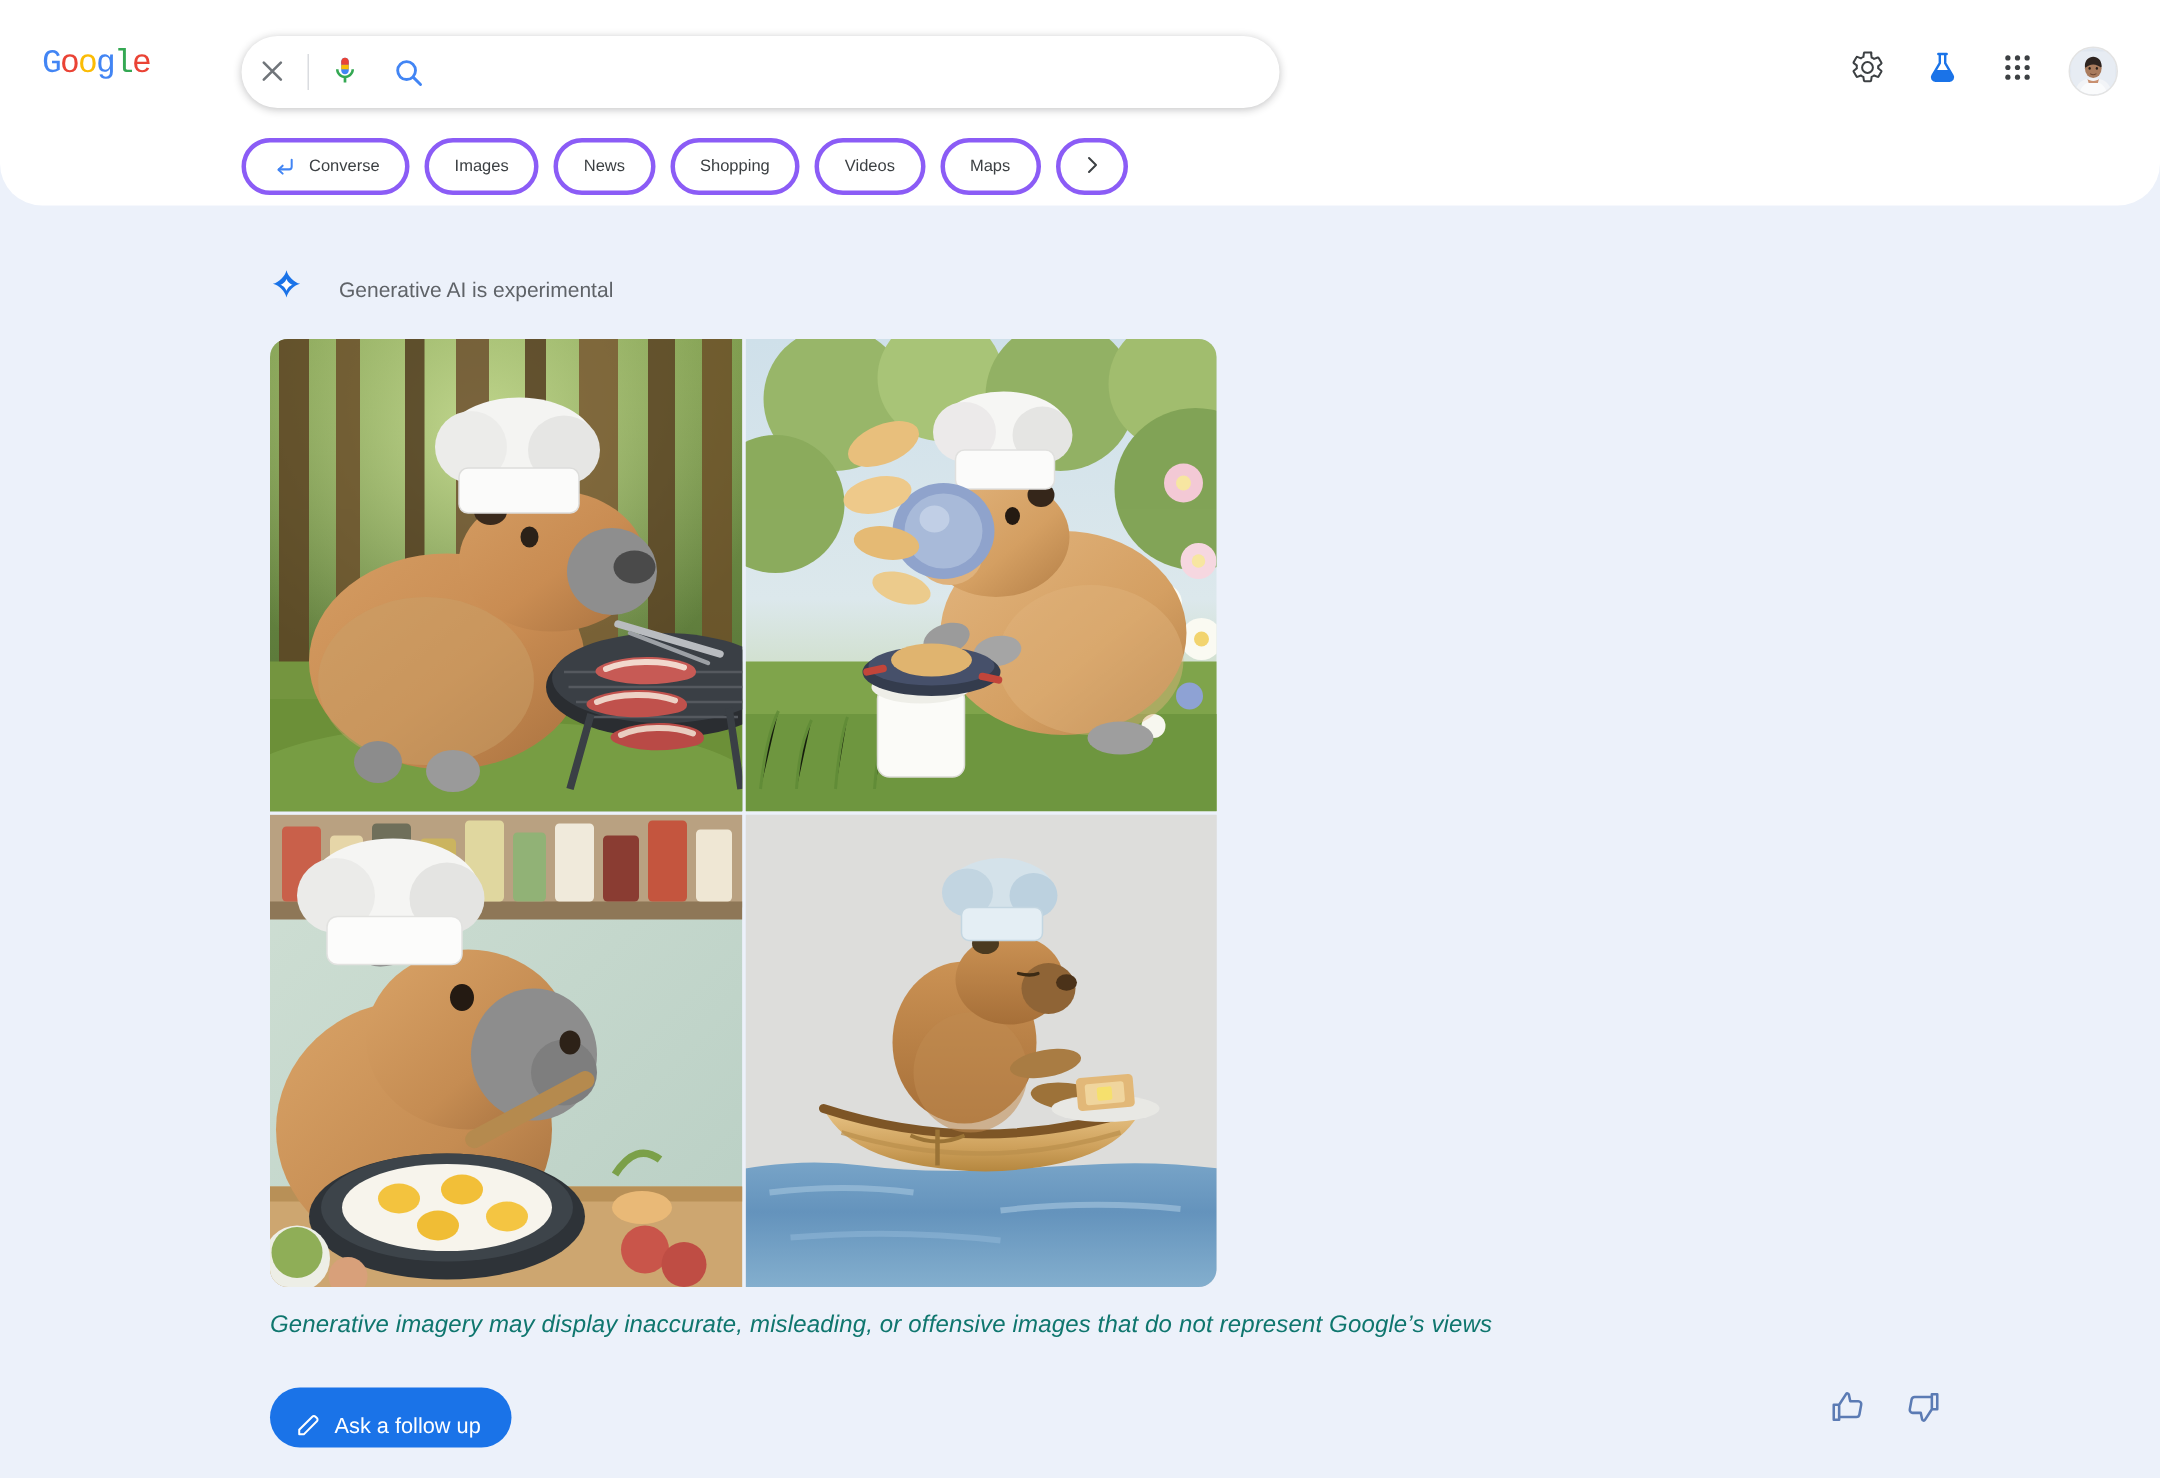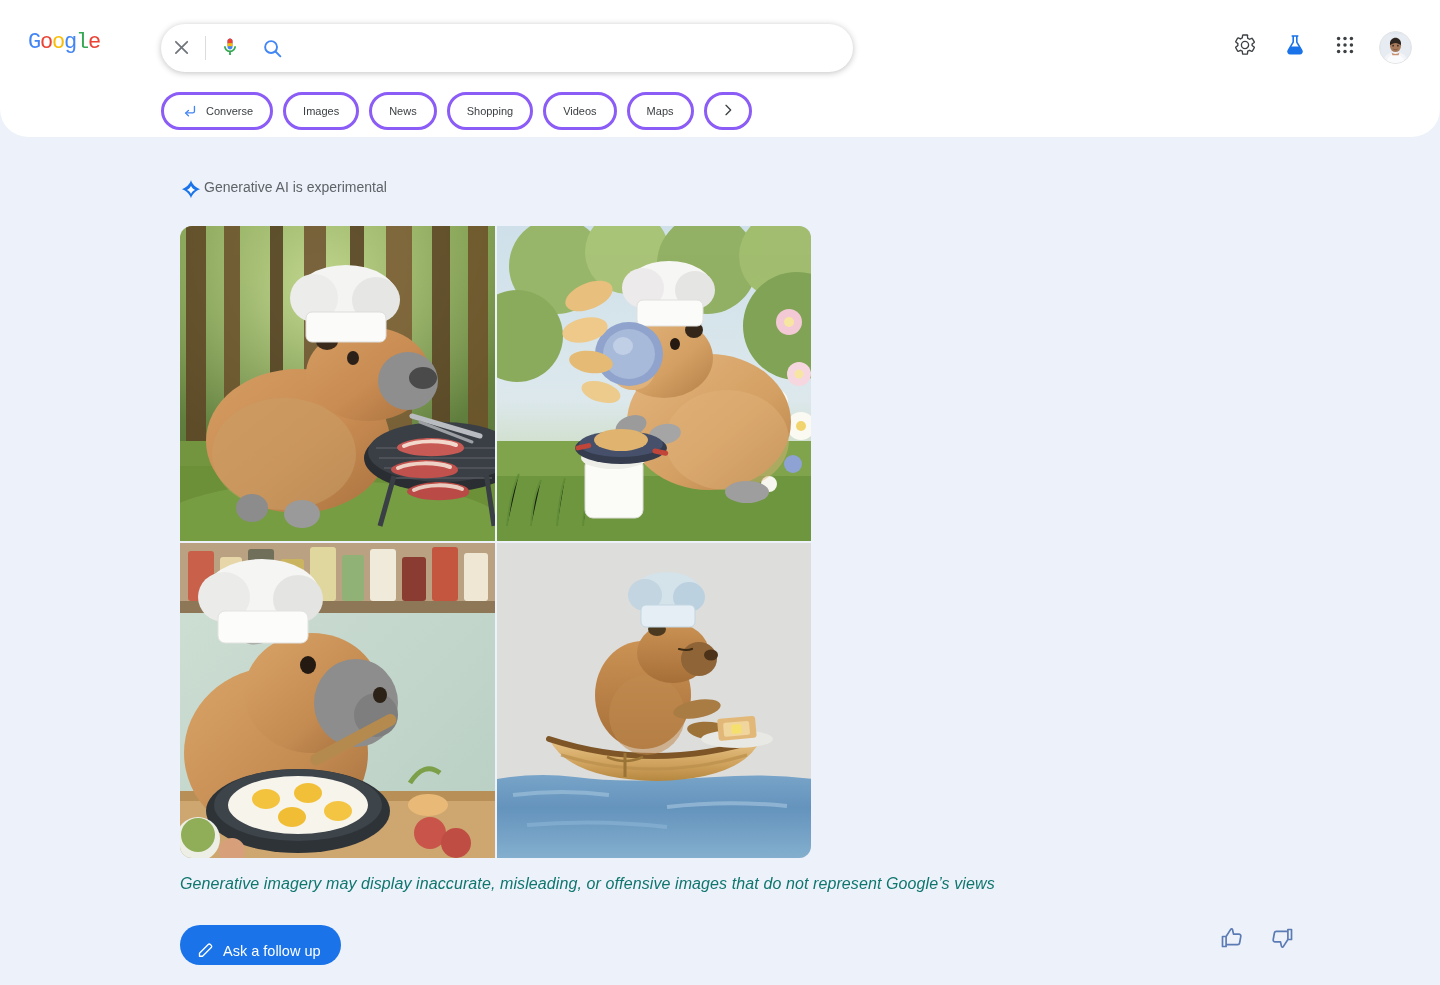--- a/index.html
+++ b/index.html
@@ -91,21 +91,21 @@
     background: #e9edf3;
     position: relative;
     margin-left: 4px;
   }
 
   
   .main { position: absolute; top: 137px; left: 0; width: 1440px; }
 
   .genai-row {
     position: absolute; left: 180px; top: 42px;
-    display: flex; align-items: flex-start; gap: 2px;
+    display: flex; align-items: center; gap: 24px;
   }
   .genai-label { font-size: 14px; color: #5f6368; }
 
   .img-grid {
     position: absolute; left: 180px; top: 89px;
     width: 631px; height: 632px;
     display: grid;
     grid-template-columns: 315px 315px;
     grid-template-rows: 315px 315px;
     gap: 2px;

